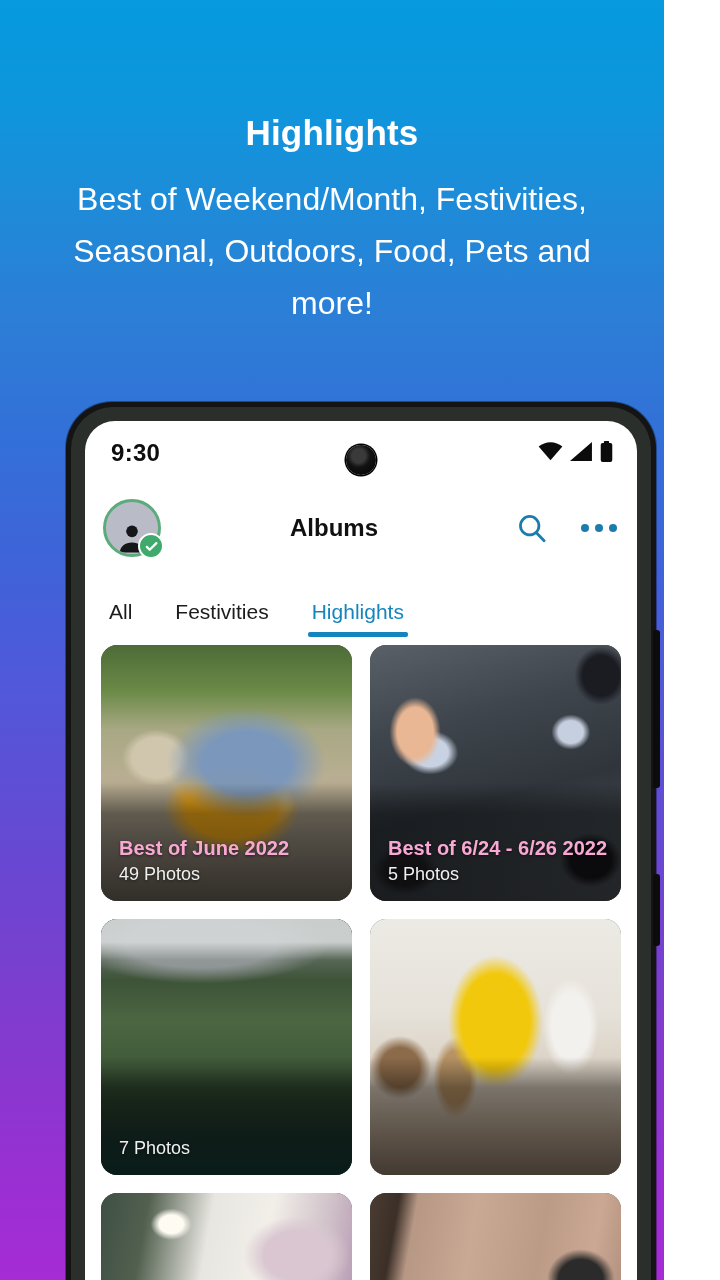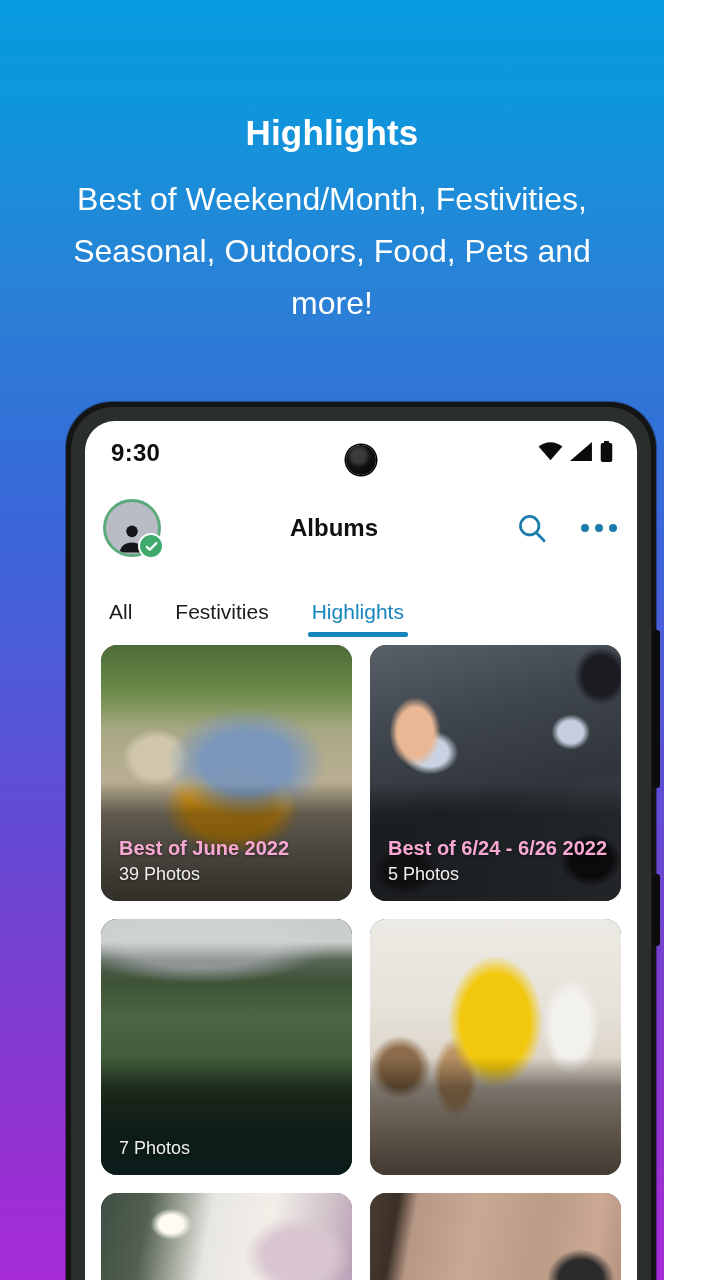--- a/index.html
+++ b/index.html
@@ -357,21 +357,21 @@
         <div class="tab active">Highlights</div>
       </div>
 
       <div class="grid">
 
         <div class="card">
           <div class="card-photo ph-wheelbarrow"></div>
           <div class="card-scrim"></div>
           <div class="card-text">
             <div class="card-title">Best of June 2022</div>
-            <div class="card-count">39 Photos</div>
+            <div class="card-count">49 Photos</div>
           </div>
         </div>
 
         <div class="card">
           <div class="card-photo ph-sneakers"></div>
           <div class="card-scrim"></div>
           <div class="card-text">
             <div class="card-title">Best of 6/24 - 6/26 2022</div>
             <div class="card-count">5 Photos</div>
           </div>

